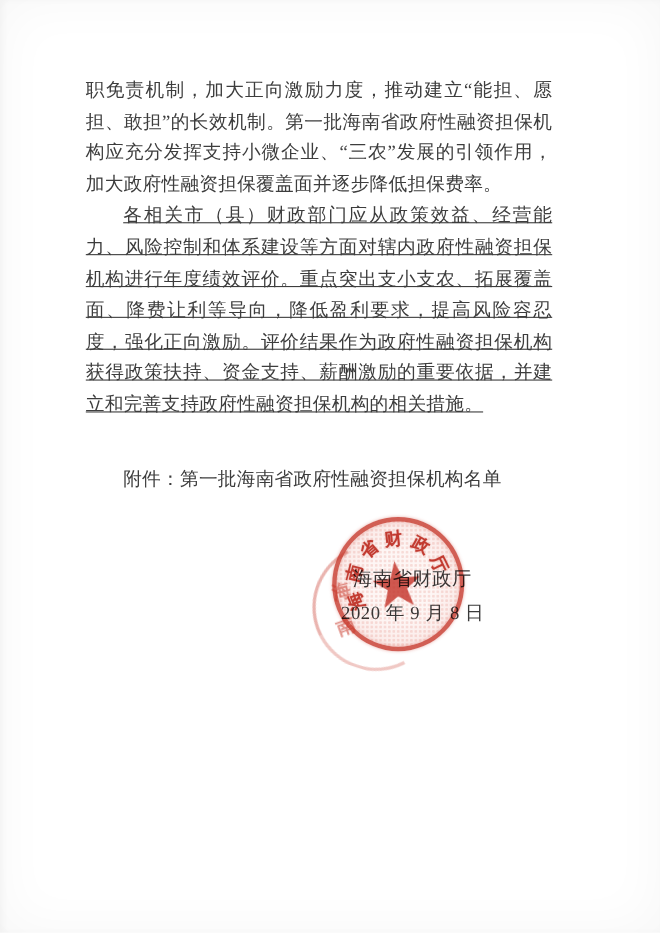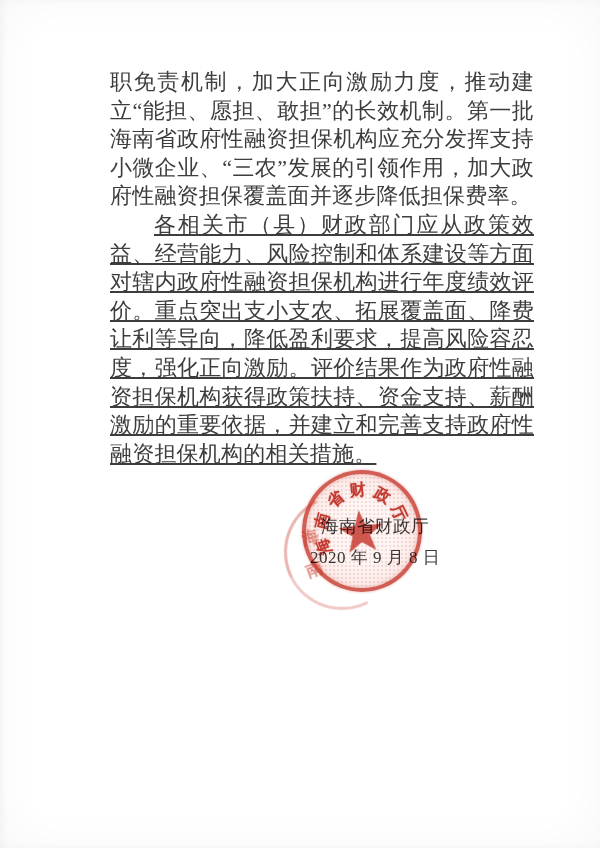--- a/index.html
+++ b/index.html
@@ -14,24 +14,24 @@
     background: #ffffff;
     overflow: hidden;
     font-family: "Liberation Serif", "DejaVu Serif", serif;
     color: #3d3d3d;
     box-shadow: inset 0 0 50px rgba(0,0,0,0.035), inset 3px 0 6px rgba(0,0,0,0.03);
   }
 
   
   .text-block {
     position: absolute;
-    left: 110px;
+    left: 78px;
     top: 68px;
     width: 424px;
-    font-size: 22px;
+    font-size: 17px;
     line-height: 28.6px;
     text-align: justify;
     letter-spacing: 0.2px;
   }
   .text-block p {
     margin: 0;
   }
   .para-indent {
     text-indent: 2em;
     text-decoration: underline;
@@ -138,20 +138,21 @@
   .seal-ghost-char.g1 { left: 4px;  top: 88px; transform: rotate(-20deg); }
 </style>
 </head>
 <body>
 
 <div class="page">
 
   <div class="text-block">
     <p class="para">职免责机制，加大正向激励力度，推动建立“能担、愿担、敢担”的长效机制。第一批海南省政府性融资担保机构应充分发挥支持小微企业、“三农”发展的引领作用，加大政府性融资担保覆盖面并逐步降低担保费率。</p>
     <p class="para para-indent">各相关市（县）财政部门应从政策效益、经营能力、风险控制和体系建设等方面对辖内政府性融资担保机构进行年度绩效评价。重点突出支小支农、拓展覆盖面、降费让利等导向，降低盈利要求，提高风险容忍度，强化正向激励。评价结果作为政府性融资担保机构获得政策扶持、资金支持、薪酬激励的重要依据，并建立和完善支持政府性融资担保机构的相关措施。</p>
+    <p class="attachment-line">附件：第一批海南省政府性融资担保机构名单</p>
   </div>
 
   <div class="signer">海南省财政厅</div>
 
   <div class="sign-date">2020 年 9 月 8 日</div>
 
   <div class="seal">
     <div class="seal-ring"></div>
     <div class="seal-grain"></div>
 

